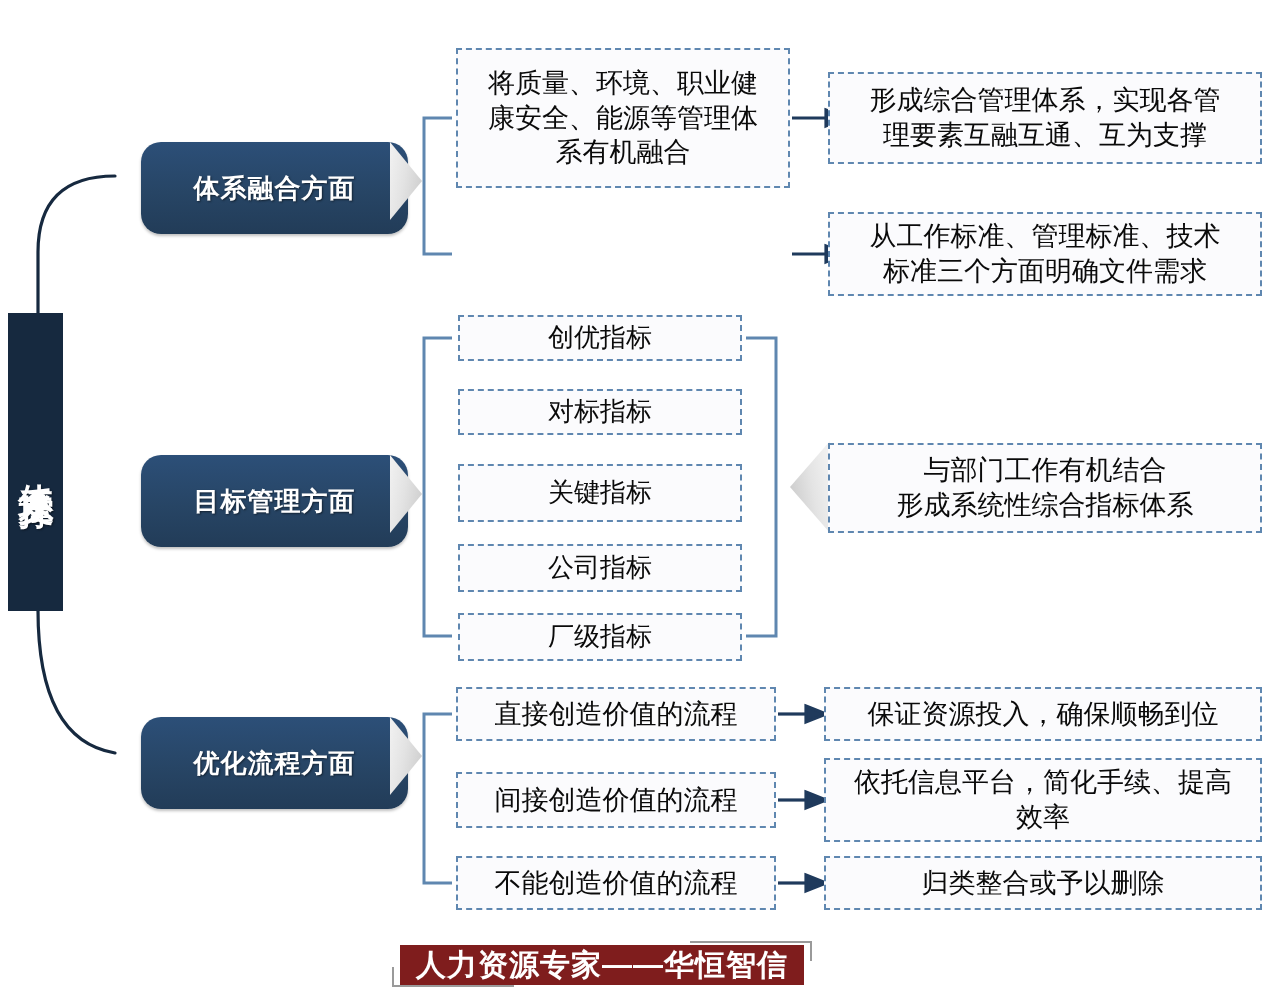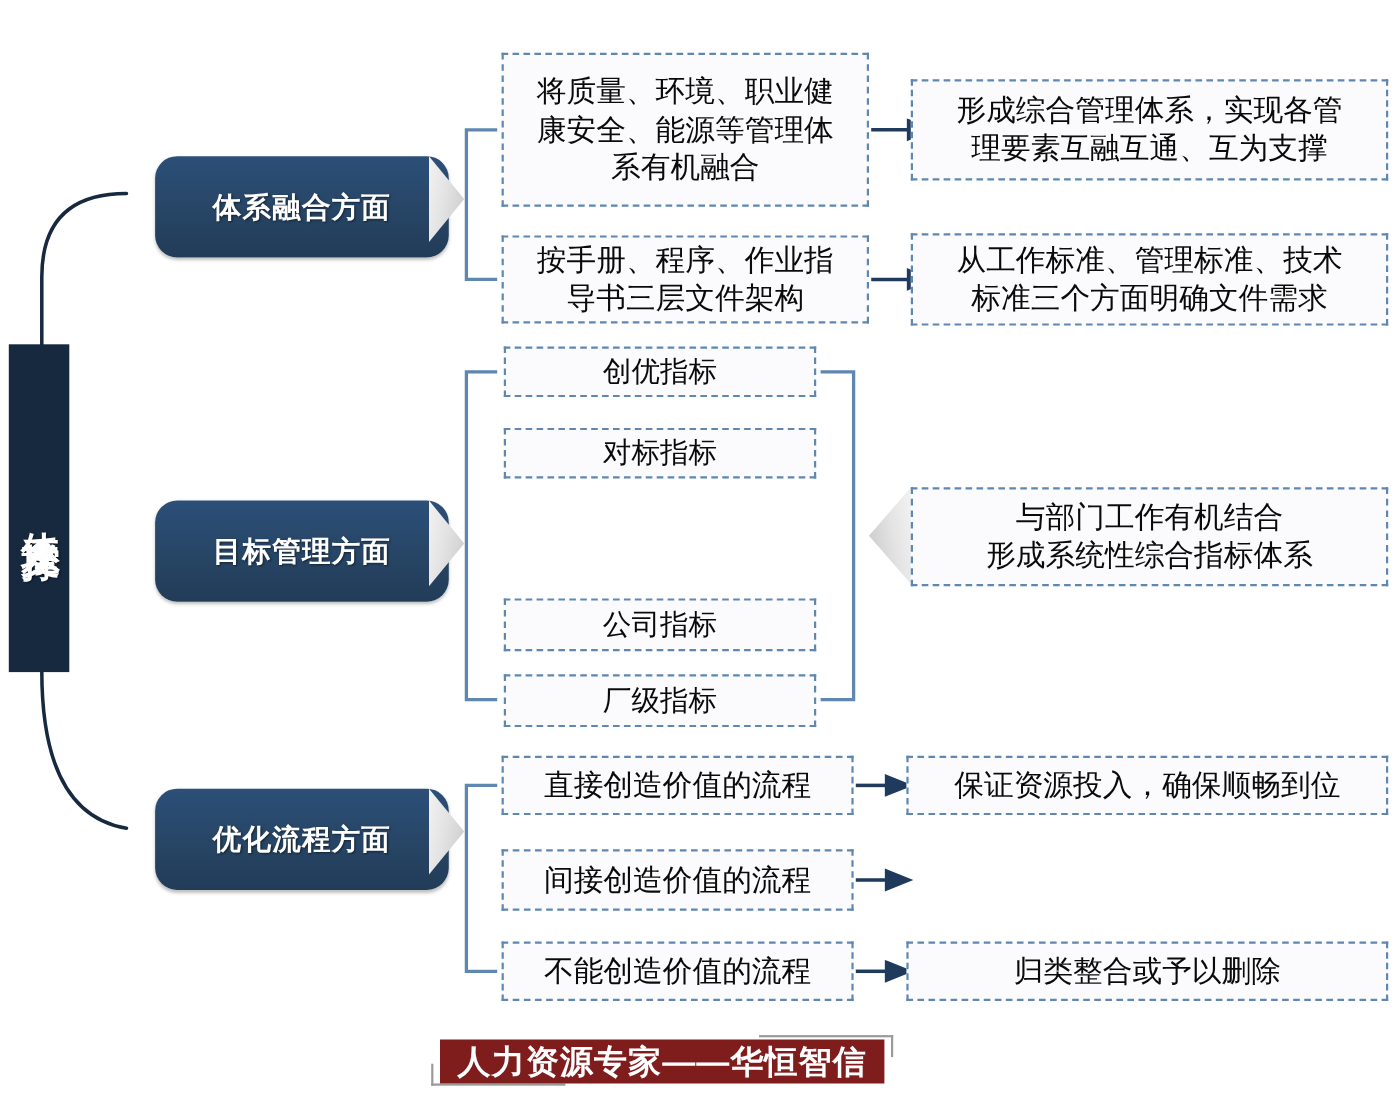--- a/index.html
+++ b/index.html
@@ -165,39 +165,38 @@
   <div class="dbox" style="left:456px; top:48px; width:334px; height:140px;">
     <span>将质量、环境、职业健
 康安全、能源等管理体
 系有机融合</span>
   </div>
   <div class="dbox" style="left:828px; top:72px; width:434px; height:92px;">
     <span>形成综合管理体系，实现各管
 理要素互融互通、互为支撑</span>
   </div>
 
-  <div class="dbox" style="left:456px; top:214px; width:334px; height:80px;">
-    <span>按手册、程序、作业指
-导书三层文件架构</span>
-  </div>
   <div class="dbox" style="left:828px; top:212px; width:434px; height:84px;">
     <span>从工作标准、管理标准、技术
 标准三个方面明确文件需求</span>
   </div>
 
   <div class="pill" style="left:118px; top:455px;">
     <span>目标管理方面</span>
   </div>
   <div class="chev-r" style="left:390px; top:455px;"></div>
 
   <div class="dbox small" style="left:458px; top:315px; width:284px; height:46px;">
     <span>创优指标</span>
   </div>
   <div class="dbox small" style="left:458px; top:389px; width:284px; height:46px;">
     <span>对标指标</span>
+  </div>
+  <div class="dbox small" style="left:458px; top:464px; width:284px; height:58px;">
+    <span>关键指标</span>
   </div>
   <div class="dbox small" style="left:458px; top:544px; width:284px; height:48px;align-items:center;">
     <span>公司指标</span>
   </div>
   <div class="dbox small" style="left:458px; top:613px; width:284px; height:48px;">
     <span>厂级指标</span>
   </div>
 
   <div class="chev-l" style="left:790px; top:441px;"></div>
   <div class="dbox" style="left:828px; top:443px; width:434px; height:90px;">
@@ -212,20 +211,24 @@
 
   <div class="dbox" style="left:456px; top:687px; width:320px; height:54px;">
     <span>直接创造价值的流程</span>
   </div>
   <div class="dbox" style="left:824px; top:687px; width:438px; height:54px;">
     <span>保证资源投入，确保顺畅到位</span>
   </div>
 
   <div class="dbox" style="left:456px; top:772px; width:320px; height:56px;">
     <span>间接创造价值的流程</span>
+  </div>
+  <div class="dbox" style="left:824px; top:758px; width:438px; height:84px;">
+    <span>依托信息平台，简化手续、提高
+效率</span>
   </div>
 
   <div class="dbox" style="left:456px; top:856px; width:320px; height:54px;">
     <span>不能创造价值的流程</span>
   </div>
   <div class="dbox" style="left:824px; top:856px; width:438px; height:54px;">
     <span>归类整合或予以删除</span>
   </div>
 
   <div class="footer">

